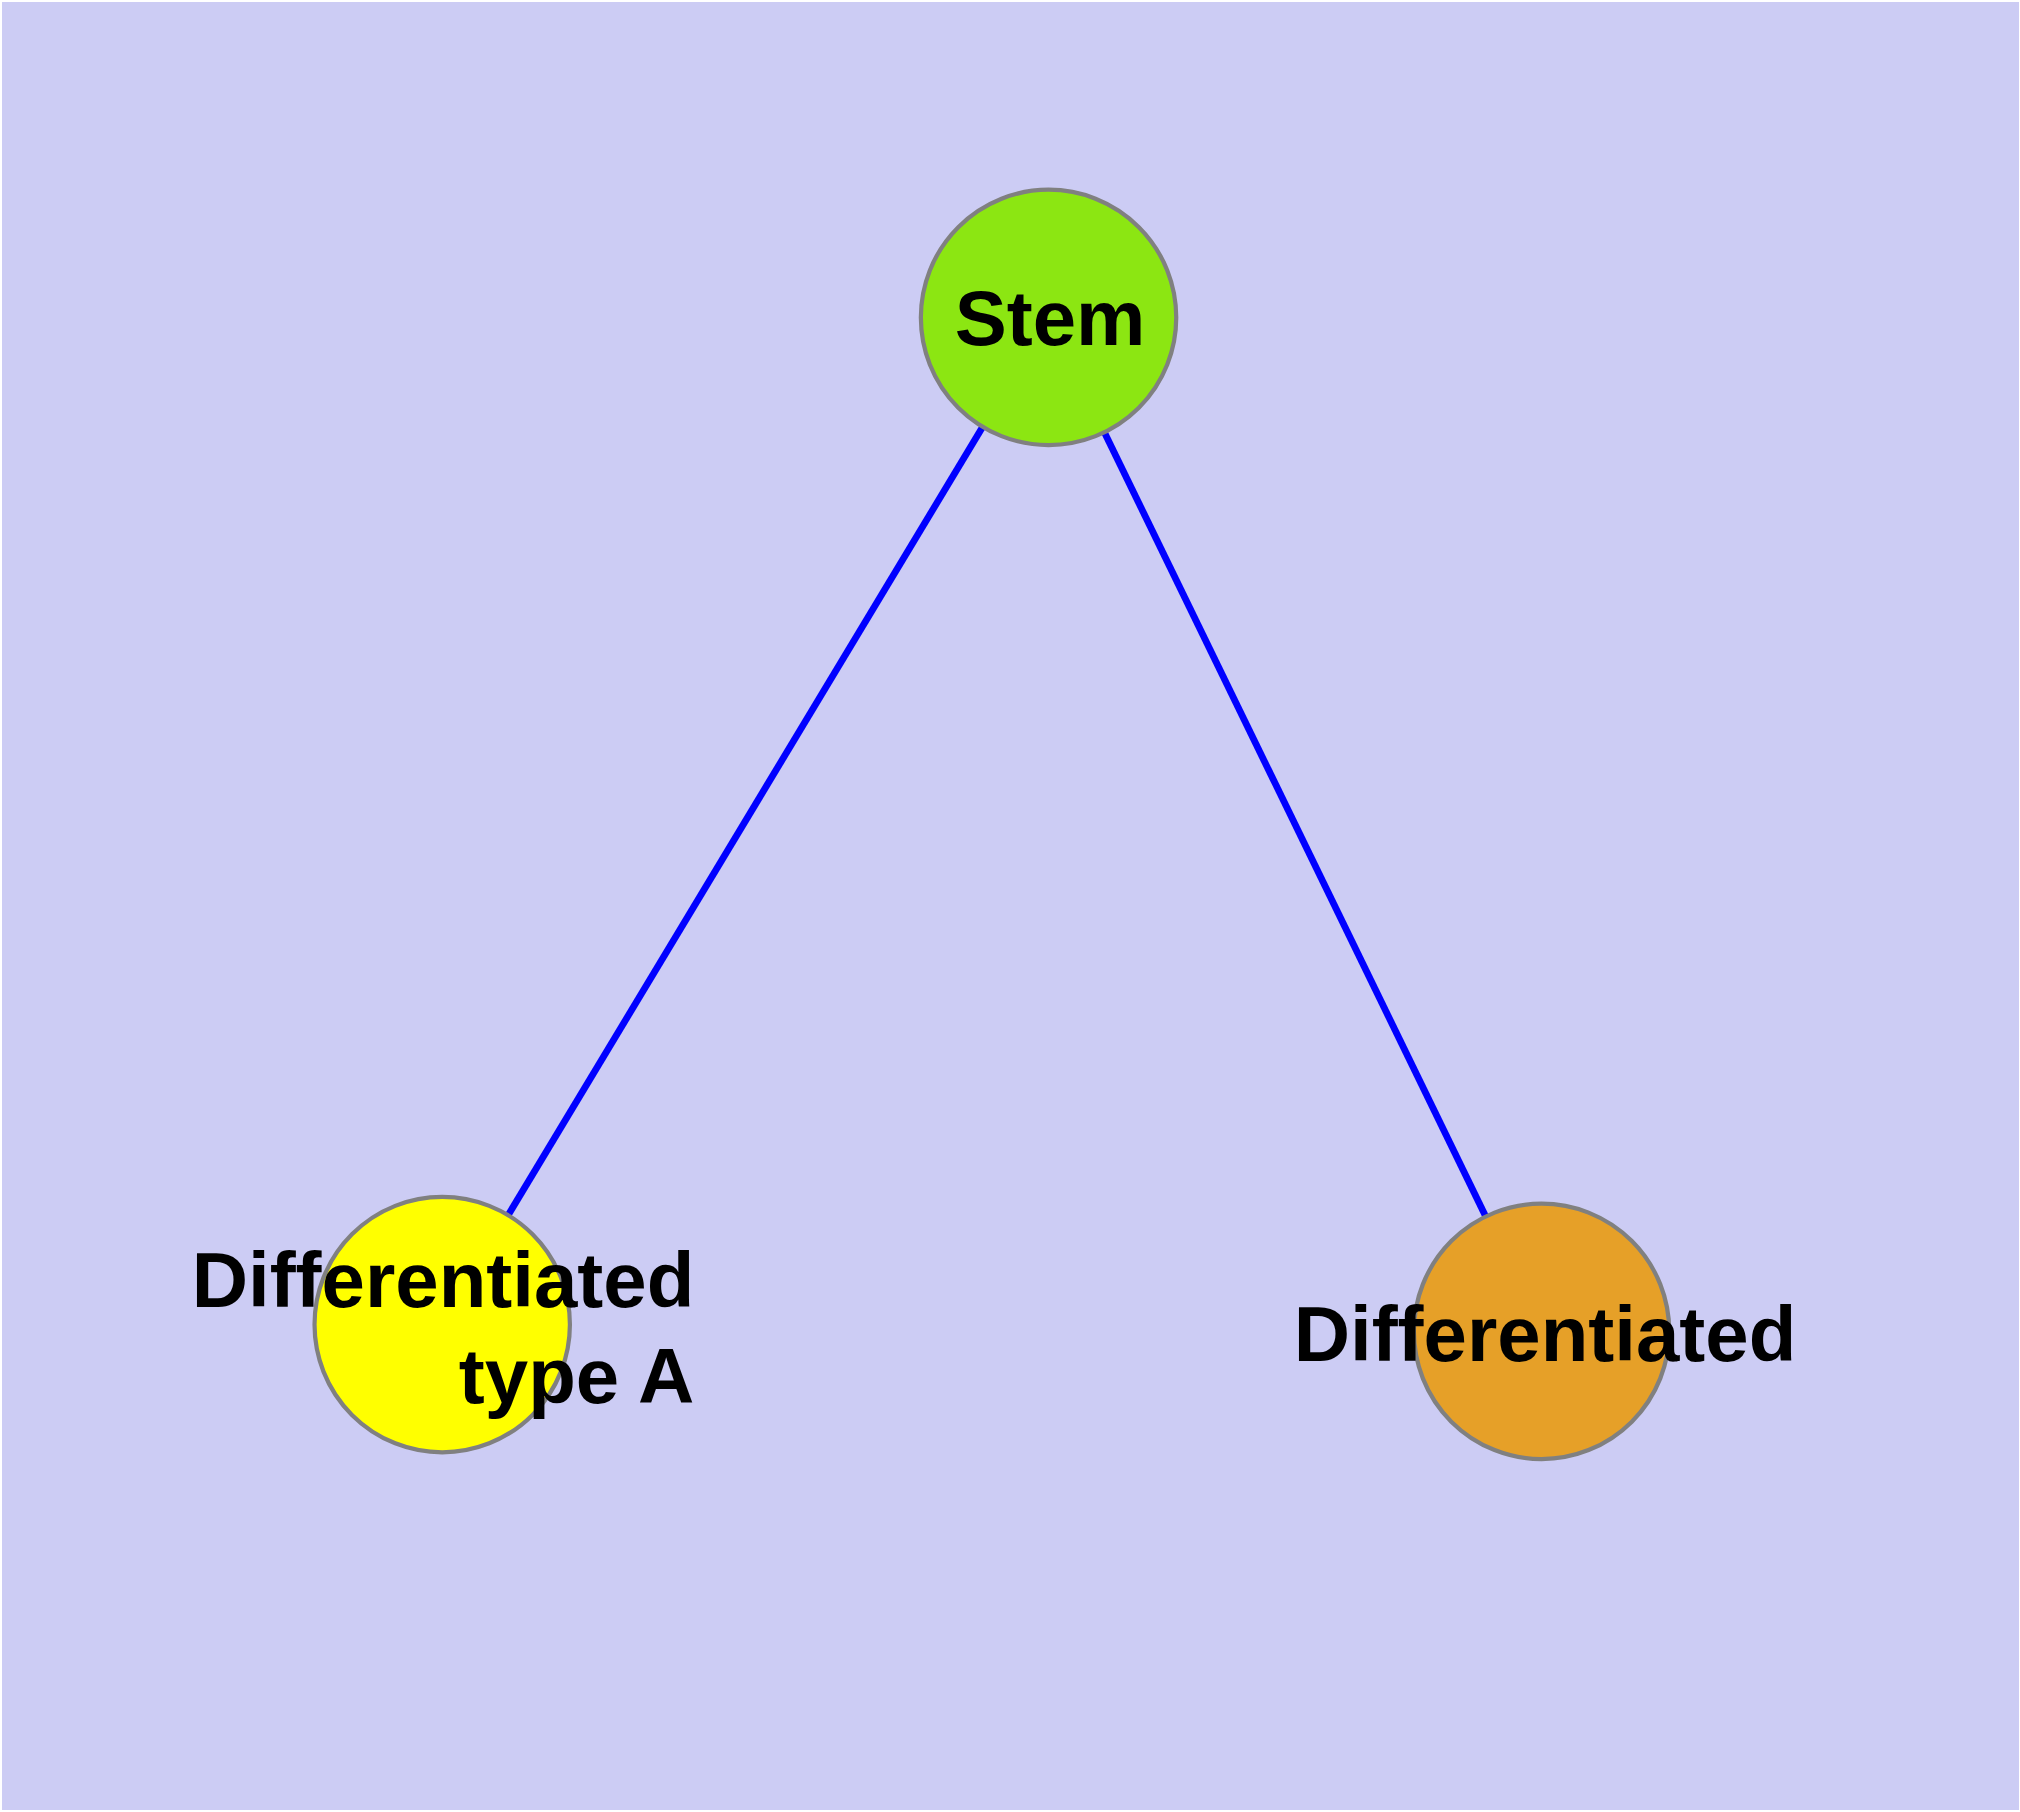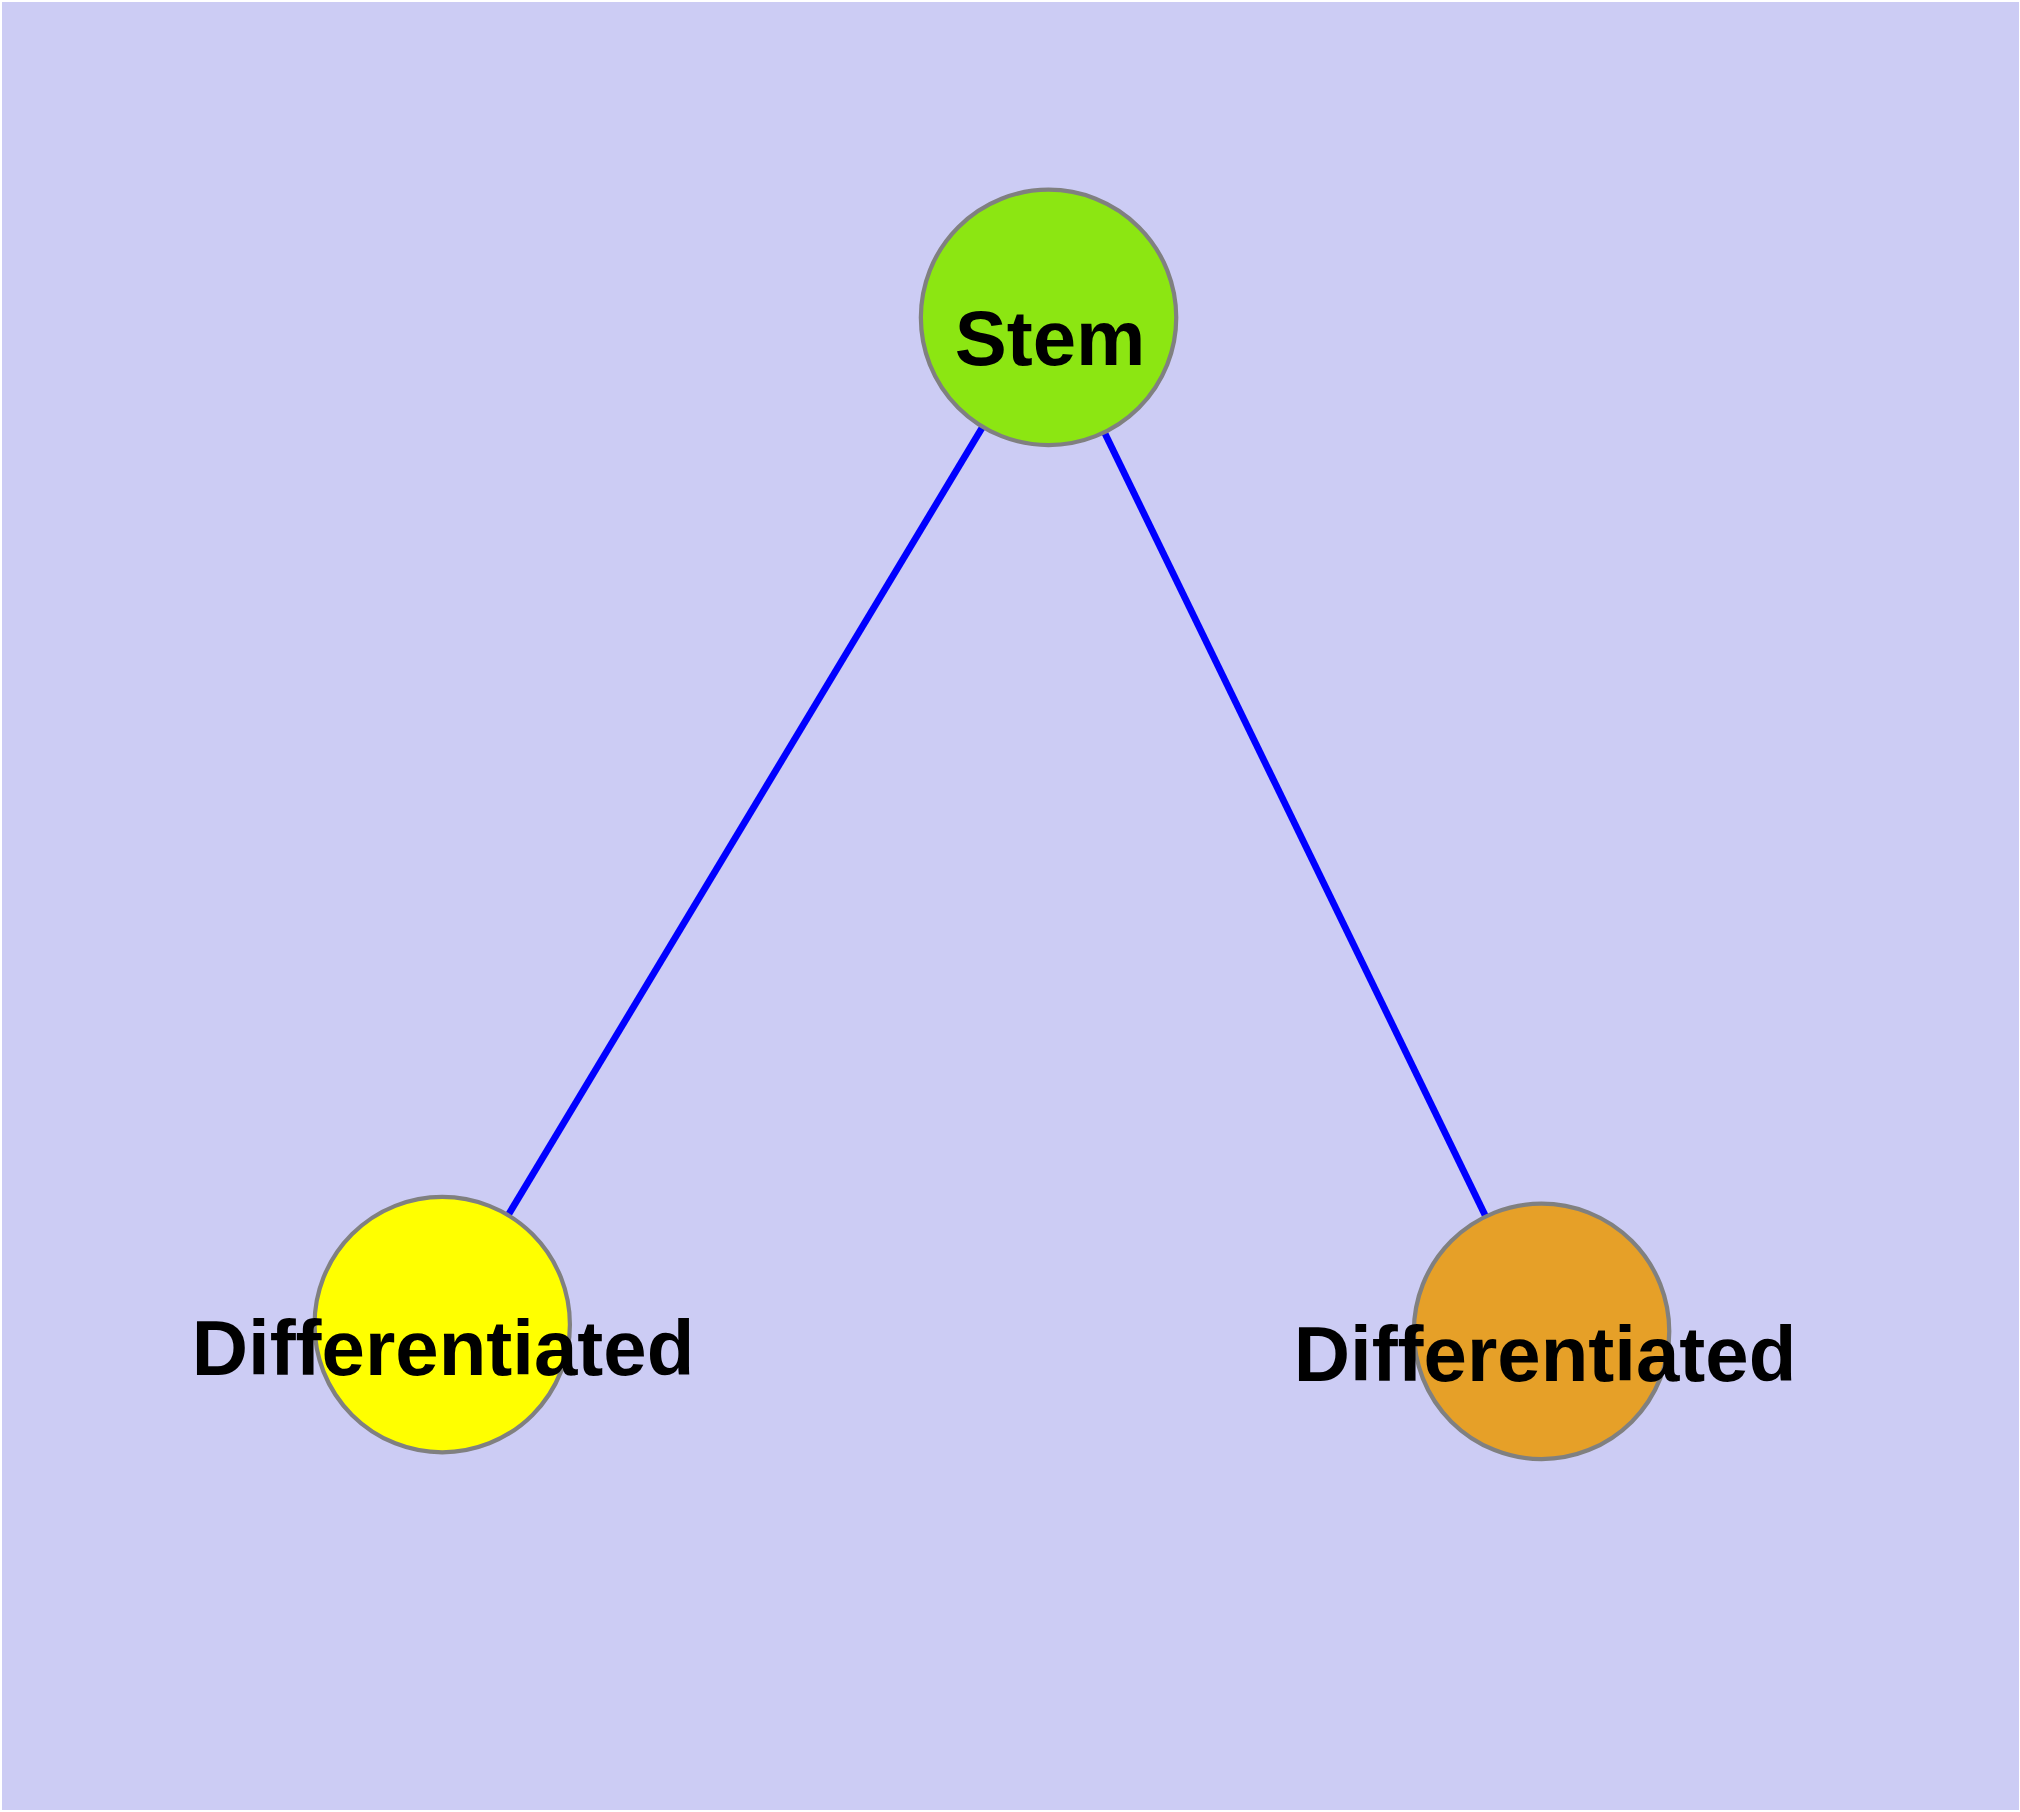--- a/index.html
+++ b/index.html
@@ -34,21 +34,20 @@
   .node-label {
     position: absolute;
     transform: translate(-50%, -50%);
     text-align: right;
     color: #000000;
     font-size: 78px;
     font-weight: 700;
     line-height: 96px;
     white-space: nowrap;
     letter-spacing: 0px;
-    margin-top: 20px;
   }
 </style>
 </head>
 <body>
 
 <div class="canvas" style="background: rgb(204, 204, 244); border-color: rgb(255, 255, 255);">
 
   <svg class="graph-svg" width="2021" height="1812" viewBox="0 0 2384 2138">
     <line class="edge" x1="1237" y1="373" x2="520" y2="1564" stroke="#0000FF"></line>
     <line class="edge" x1="1237" y1="373" x2="1820" y2="1572" stroke="#0000FF"></line>
@@ -56,20 +55,21 @@
     <circle class="node" cx="520" cy="1564" r="151" fill="#FFFF00" stroke="#808080"></circle>
     <circle class="node" cx="1820" cy="1572" r="151" fill="#E6A028" stroke="#808080"></circle>
   </svg>
 
   <div class="node-label" style="left: 1048px; top: 316px; color: rgb(0, 0, 0);">
     <div>Stem</div>
   </div>
 
   <div class="node-label" style="left: 441px; top: 1326px; color: rgb(0, 0, 0);">
     <div>Differentiated</div>
+    <div>type A</div>
   </div>
 
   <div class="node-label" style="left: 1543px; top: 1332px; color: rgb(0, 0, 0);">
     <div>Differentiated</div>
   </div>
 
 </div>
 
 
 </body></html>

